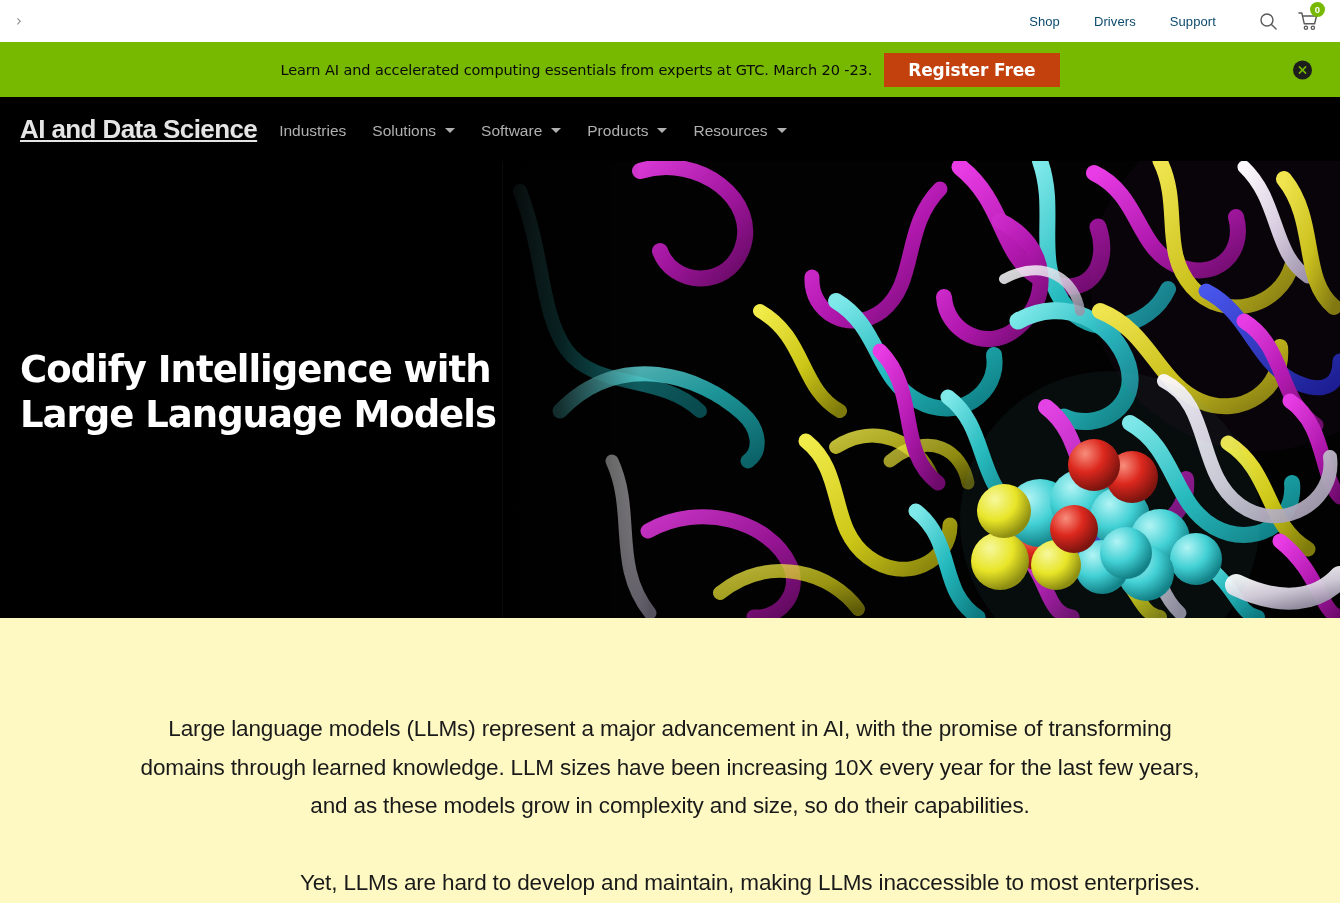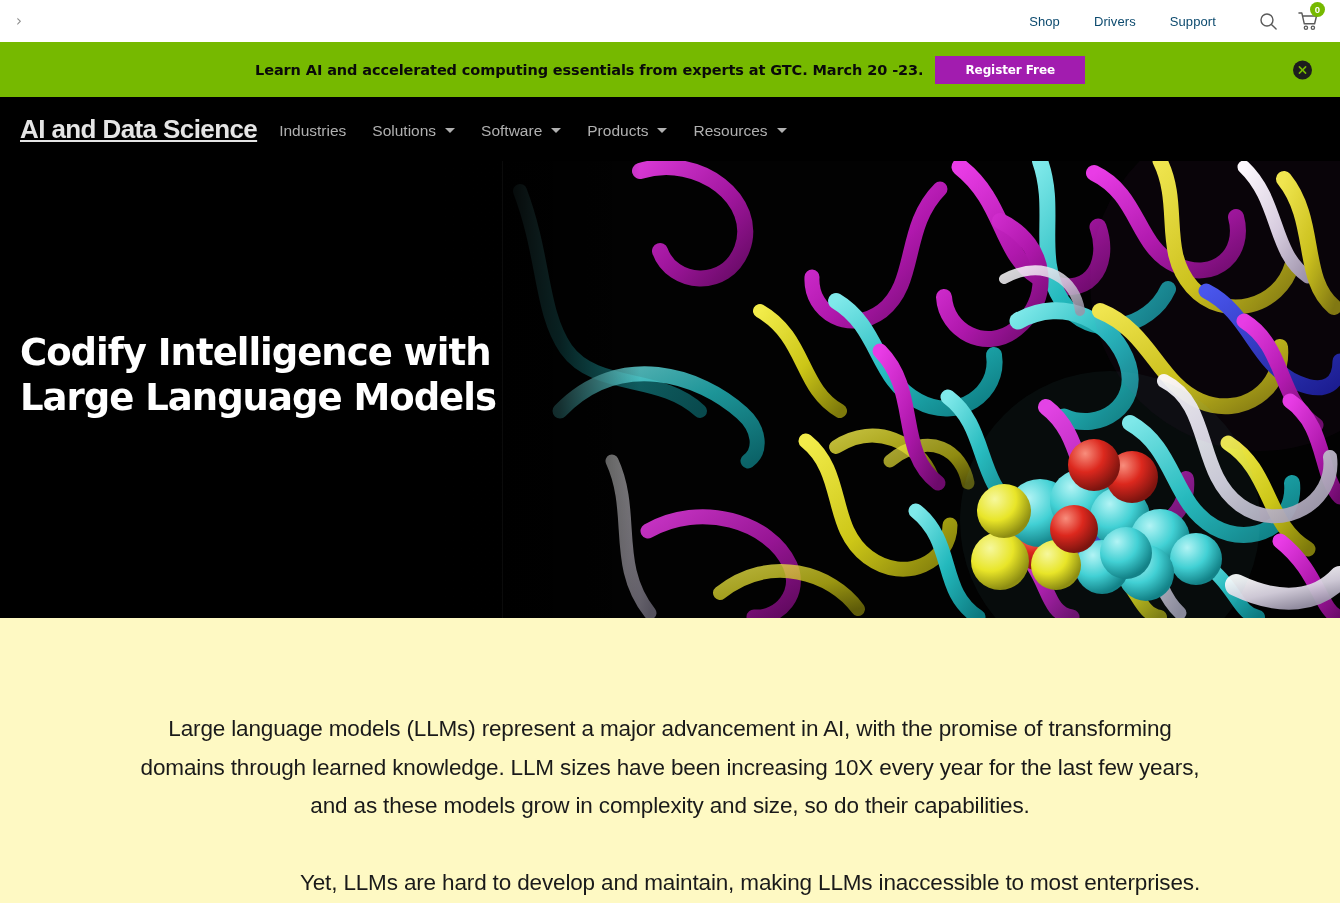--- a/index.html
+++ b/index.html
@@ -136,33 +136,33 @@
     height: 54px;
     background: #76b900;
     display: flex;
     align-items: center;
     justify-content: center;
   }
 
   .promo-text {
     font-family: "DejaVu Sans", sans-serif;
     font-size: 14.5px;
-    font-weight: 700;
+    font-weight: 400;
     color: #0a0a0a;
     letter-spacing: -0.1px;
   }
 
   .promo-btn {
-    background: #a21caf;
+    background: #c2410c;
     color: #ffffff;
     font-family: "DejaVu Sans", sans-serif;
-    font-size: 12px;
+    font-size: 17px;
     font-weight: 700;
     border: none;
-    padding: 7px 30px;
+    padding: 7px 24px;
     margin-left: 12px;
     cursor: pointer;
     letter-spacing: -0.1px;
   }
 
   .promo-close {
     position: absolute;
     right: 28px;
     top: 50%;
     transform: translateY(-50%);
@@ -256,21 +256,21 @@
     position: absolute;
     left: 502px; top: 0;
     width: 1px; height: 457px;
     background: rgba(255,255,255,0.045);
     pointer-events: none;
   }
 
   .hero-copy {
     position: absolute;
     left: 20px;
-    top: 169px;
+    top: 186px;
     z-index: 3;
   }
 
   .hero-title {
     font-family: "DejaVu Sans", sans-serif;
     font-size: 37px;
     font-weight: 700;
     color: #ffffff;
     line-height: 1.22;
     letter-spacing: -1px;

